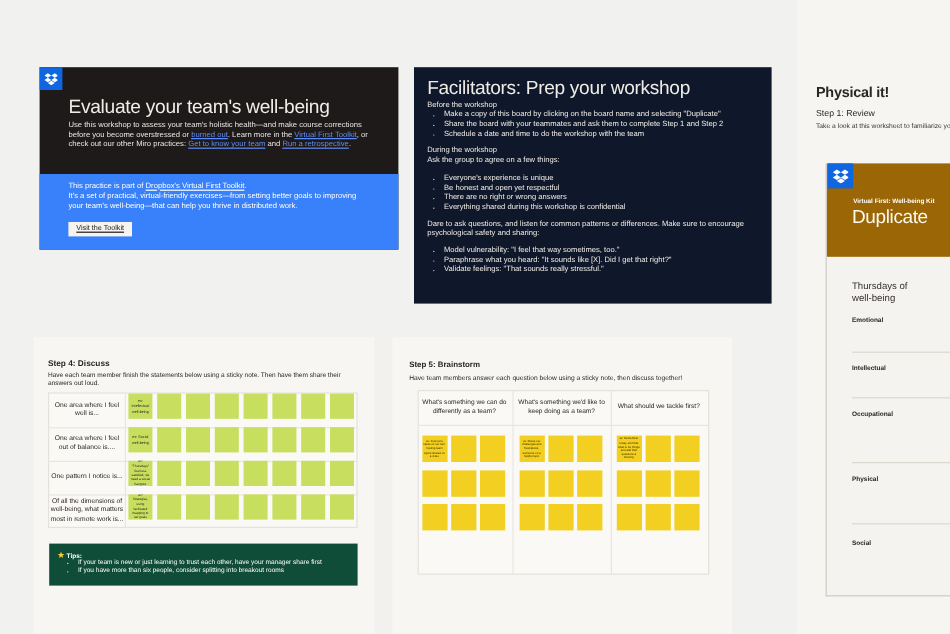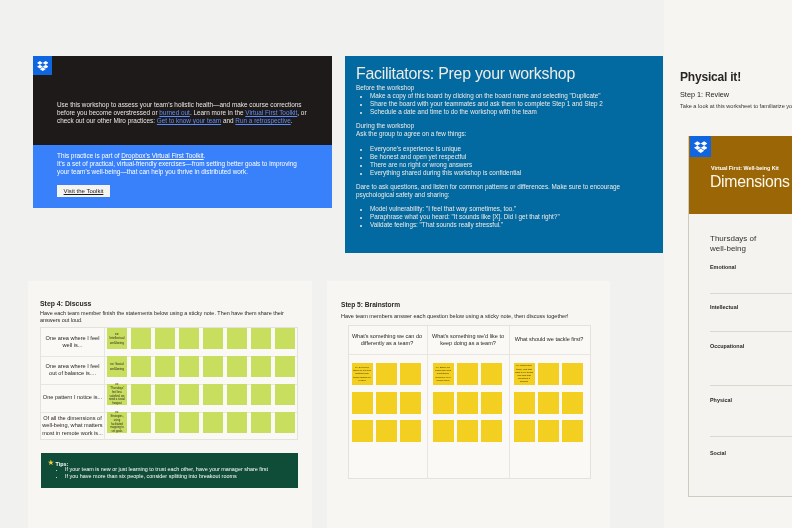--- a/index.html
+++ b/index.html
@@ -16,21 +16,21 @@
   #intro-body{position:absolute;left:24px;top:45px;width:252px;color:#e8e6e3;font-size:6.4px;line-height:8.1px;}
   #intro-body a{color:#5e8cf7;text-decoration:underline;}
   #intro-blue{position:absolute;left:0;top:89px;width:299px;height:63px;background:#3981fb;}
   #blue-body{position:absolute;left:24px;top:6.5px;width:252px;color:#fff;font-size:6.4px;line-height:8.2px;}
   #blue-body a{color:#fff;text-decoration:underline;}
   #visit-btn{position:absolute;left:24px;top:40px;width:53px;height:12px;background:#f5f4f1;
              display:flex;align-items:center;justify-content:center;}
   #visit-btn span{font-size:6px;color:#1e1a19;text-decoration:underline;}
 
   
-  #panel-fac{position:absolute;left:345px;top:56px;width:298px;height:197px;background:#0369a1;color:#efece6;padding-left:20px;}
+  #panel-fac{position:absolute;left:345px;top:56px;width:298px;height:197px;background:#0f172a;color:#efece6;}
   #fac-title{position:absolute;left:11px;top:9px;font-size:15.9px;color:#efece6;letter-spacing:-0.25px;}
   #fac-body{position:absolute;left:11px;top:28px;width:282px;font-size:6.35px;line-height:8.1px;}
   #fac-body ul{margin:0;padding-left:14px;list-style:disc;}
   #fac-body li{margin:0;}
   #fac-body li::marker{font-size:5px;}
   #fac-body .gap{height:6px;}
 
   
   #panel-ws{position:absolute;left:664px;top:0px;width:128px;height:528px;background:#f6f5f1;}
   #ws-title{position:absolute;left:16px;top:70px;font-size:12px;font-weight:bold;color:#2b2626;letter-spacing:-0.2px;}
@@ -87,20 +87,21 @@
 <body>
 
 <div class="board">
 
   <div id="panel-intro">
     <div id="logo-sq">
       <svg width="11.5" height="11.5" viewBox="0 0 32 32" aria-hidden="true">
         <path fill="#ffffff" d="M8 3 L0 8.2 L8 13.4 L16 8.2 Z M24 3 L16 8.2 L24 13.4 L32 8.2 Z M0 18.6 L8 23.8 L16 18.6 L8 13.4 Z M24 13.4 L16 18.6 L24 23.8 L32 18.6 Z M8 25.5 L16 30.7 L24 25.5 L16 20.3 Z"></path>
       </svg>
     </div>
+    <div id="intro-title">Evaluate your team's well-being</div>
     <div id="intro-body"><span>Use this workshop to assess your team's holistic health—and make course corrections before you become overstressed or </span><a href="#">burned out</a><span>. Learn more in the </span><a href="#">Virtual First Toolkit</a><span>, or check out our other Miro practices: </span><a href="#">Get to know your team</a><span> and </span><a href="#">Run a retrospective</a><span>.</span></div>
     <div id="intro-blue">
       <div id="blue-body"><span>This practice is part of </span><a href="#">Dropbox's Virtual First Toolkit</a><span>.</span><br><span>It's a set of practical, virtual-friendly exercises—from setting better goals to improving your team's well-being—that can help you thrive in distributed work.</span></div>
       <div id="visit-btn">
         <span>Visit the Toolkit</span>
       </div>
     </div>
   </div>
 
   <div id="panel-fac">
@@ -138,21 +139,21 @@
     <div id="ws-step">Step 1: Review</div>
     <div id="ws-desc">Take a look at this worksheet to familiarize yourself with the dimensions of well-being</div>
     <div id="ws-card">
       <div id="ws-gold">
         <div id="ws-logo">
           <svg width="13.5" height="13.5" viewBox="0 0 32 32" aria-hidden="true">
             <path fill="#ffffff" d="M8 3 L0 8.2 L8 13.4 L16 8.2 Z M24 3 L16 8.2 L24 13.4 L32 8.2 Z M0 18.6 L8 23.8 L16 18.6 L8 13.4 Z M24 13.4 L16 18.6 L24 23.8 L32 18.6 Z M8 25.5 L16 30.7 L24 25.5 L16 20.3 Z"></path>
           </svg>
         </div>
         <div id="ws-kit">Virtual First: Well-being Kit</div>
-        <div id="ws-dim">Dimensions</div>
+        <div id="ws-dim">Duplicate</div>
       </div>
       <div id="ws-sub"><span>Thursdays of</span><br><span>well-being</span></div>
       <div id="ws-rows">
           <div class="ws-row" style="top: 128px;">Emotional</div>
           <div class="ws-row" style="top: 168px;">Intellectual</div>
           <div class="ws-row" style="top: 207px;">Occupational</div>
           <div class="ws-row" style="top: 261px;">Physical</div>
           <div class="ws-row" style="top: 314px;">Social</div>
           <div class="ws-rule" style="top: 157px;"></div>
           <div class="ws-rule" style="top: 195px;"></div>

